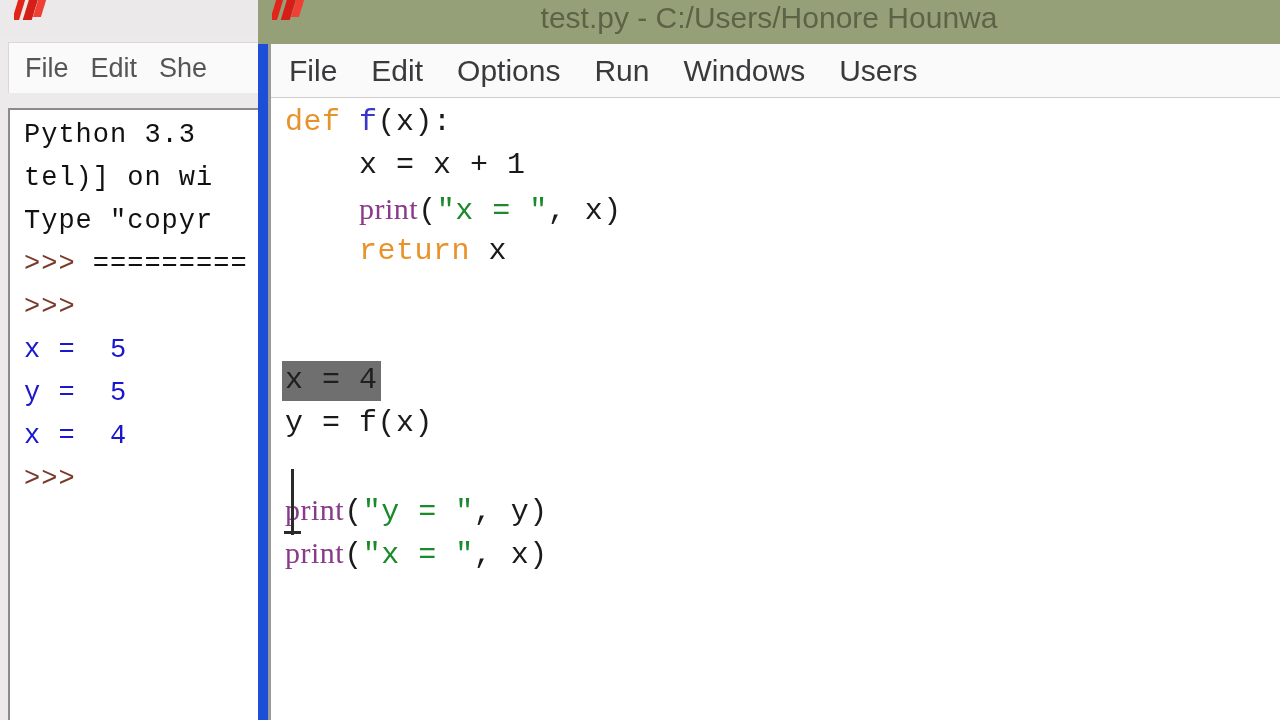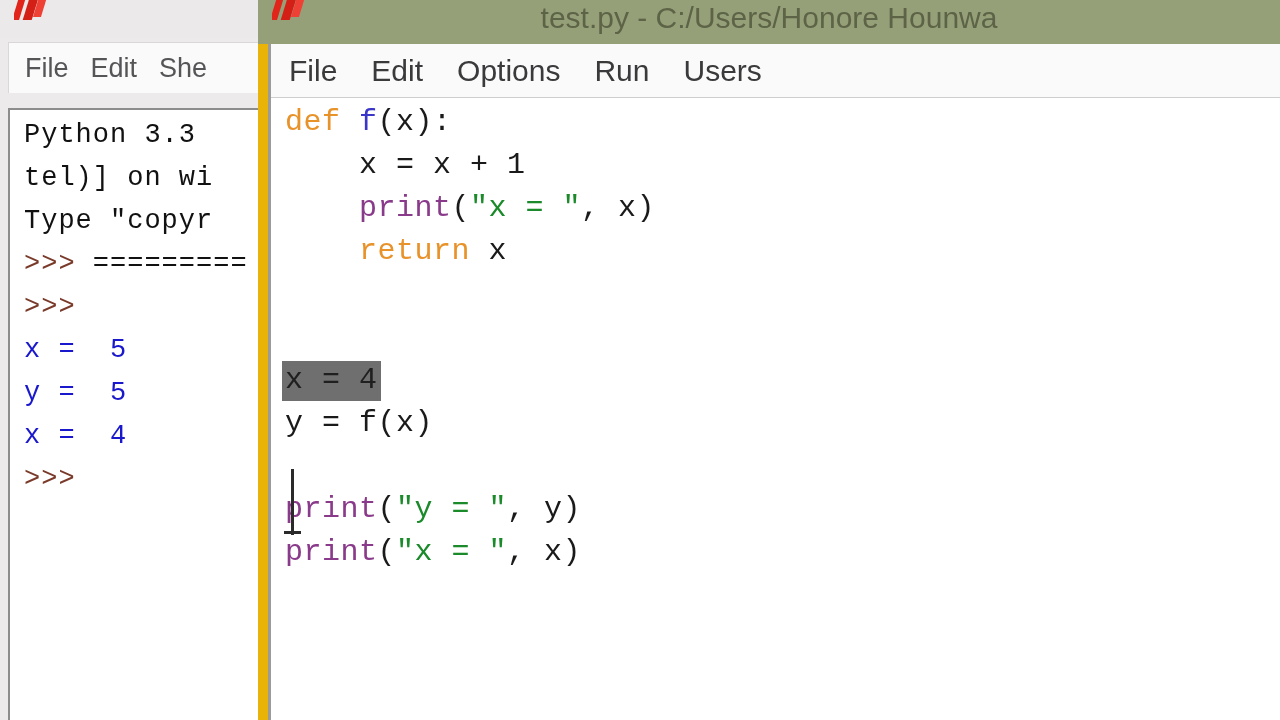--- a/index.html
+++ b/index.html
@@ -79,21 +79,21 @@
   }
   .c-prompt { color: #7a3a2a; }
   .c-stdout { color: #1a18cc; }
   .c-plain  { color: #111111; }
 
   
   #editor-window {
     position: absolute;
     left: 258px; top: 0;
     width: 1022px; height: 720px;
-    background: #eab308;
+    background: #1d4ed8;
     overflow: hidden;
   }
   #editor-titlebar {
     position: absolute;
     left: 0; top: 0;
     width: 1022px; height: 44px;
     background: #96a078;
     overflow: hidden;
   }
   #editor-icon {
@@ -158,21 +158,21 @@
     font-size: 30px;
     line-height: 43px;
     letter-spacing: 0.5px;
     white-space: pre;
     color: #1a1a1a;
   }
   #code .ln { display: block; height: 43px; position: relative; }
 
   .k-def    { color: #e8922a; }
   .k-func   { color: #3a36c8; }
-  .k-builtin{ color: #8a3a8a; }
+  .k-builtin{ color: #8a3a8a; font-family: Liberation Serif, serif; }
   .k-string { color: #1a8a2a; }
   .k-norm   { color: #1a1a1a; }
 
   
   .sel {
     background: #6f6f6f;
     color: #1f1f1f;
     padding: 2px 3px 4px 3px;
     margin: -2px -3px -4px -3px;
   }
@@ -241,20 +241,21 @@
       <div id="editor-title">test.py - C:/Users/Honore Hounwa</div>
     </div>
 
     <div id="editor-body">
 
       <div id="editor-menubar">
           <div class="mi">File</div>
           <div class="mi">Edit</div>
           <div class="mi">Options</div>
           <div class="mi">Run</div>
+          <div class="mi">Windows</div>
           <div class="mi">Users</div>
         </div>
 
       <div id="editor-textpane">
         <div id="code"><div class="ln"><span class="k-def">def </span><span class="k-func">f</span><span class="k-norm">(x):</span></div><div class="ln"><span class="k-norm">    x = x + 1</span></div><div class="ln"><span class="k-norm">    </span><span class="k-builtin">print</span><span class="k-norm">(</span><span class="k-string">"x = "</span><span class="k-norm">, x)</span></div><div class="ln"><span class="k-norm">    </span><span class="k-def">return </span><span class="k-norm">x</span></div><div class="ln">&nbsp;</div><div class="ln">&nbsp;</div><div class="ln"><span class="k-norm sel">x = 4</span></div><div class="ln"><span class="k-norm">y = </span><span class="k-norm">f</span><span class="k-norm">(x)</span></div><div class="ln">&nbsp;</div><div class="ln"><span class="k-builtin">print</span><span class="k-norm">(</span><span class="k-string">"y = "</span><span class="k-norm">, y)</span></div><div class="ln"><span class="k-builtin">print</span><span class="k-norm">(</span><span class="k-string">"x = "</span><span class="k-norm">, x)</span></div></div>
         <div id="caret"></div>
         <div id="caret-base"></div>
       </div>
 
     </div>

